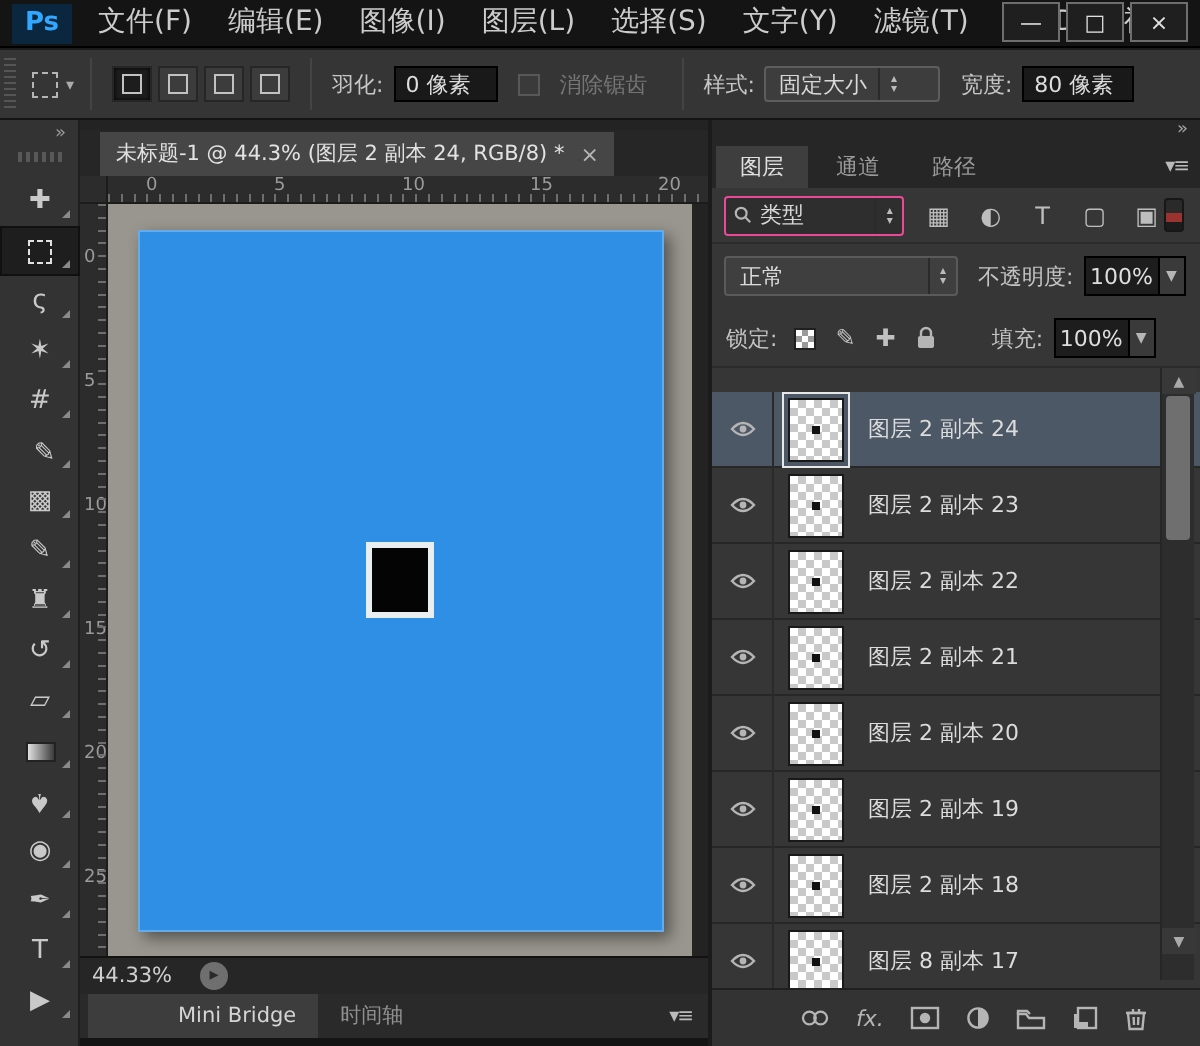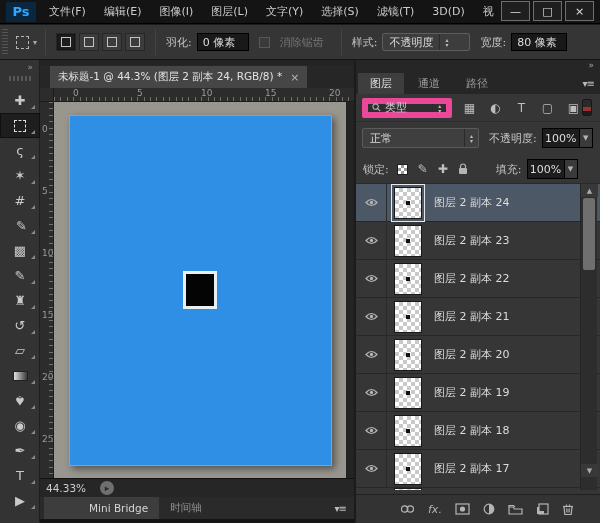--- a/index.html
+++ b/index.html
@@ -8,21 +8,21 @@
     position:relative; width:600px; height:523px; overflow:hidden;
     background:#1b1b1b; font-family:"DejaVu Sans",sans-serif; color:#c8c8c8;
     -webkit-font-smoothing:antialiased;
   }
   
   .menubar { position:absolute; left:0; top:0; width:600px; height:24px;
     background:#141414; border-bottom:1px solid #000; display:flex; align-items:center; }
   .ps-logo { width:30px; height:20px; margin:2px 4px 2px 6px; background:#0b2740;
     color:#31a8ff; font-weight:bold; font-size:13px; display:flex; align-items:center; justify-content:center; }
   .menu-items { display:flex; }
-  .menu-item { padding:0 9px; font-size:11px; line-height:23px; color:#cccccc; white-space:nowrap; }
+  .menu-item { padding:0 9px; font-size:14px; line-height:23px; color:#cccccc; white-space:nowrap; }
   .win-controls { position:absolute; right:6px; top:1px; display:flex; gap:3px; }
   .win-btn { width:29px; height:20px; border:1px solid #6e6e6e; background:#1f1f1f;
     color:#e0e0e0; font-size:11px; display:flex; align-items:center; justify-content:center; }
   
   .optionsbar { position:absolute; left:0; top:25px; width:600px; height:35px;
     background:#353535; border-bottom:1px solid #141414; display:flex; align-items:center; }
   .grip { width:6px; height:26px; margin-left:2px;
     background:repeating-linear-gradient(to bottom,#555 0 1px,transparent 1px 3px); }
   .preset-btn { display:flex; align-items:center; gap:4px; margin:0 8px 0 8px; }
   .preset-square { width:13px; height:13px; border:1px dashed #b5b5b5; }
@@ -98,21 +98,21 @@
   .doc-footer { position:absolute; left:0; top:459px; width:100%; height:4px; background:#141414; }
   
   .rightpanel { position:absolute; left:356px; top:60px; width:244px; height:463px; background:#363636; }
   .rp-topstrip { position:absolute; left:0; top:0; width:100%; height:12px; background:#262626; }
   .rp-topstrip .collapse { position:absolute; right:6px; top:0; font-size:9px; color:#a5a5a5; }
   .rp-tabs { position:absolute; left:0; top:12px; width:100%; height:22px; background:#262626; display:flex; align-items:flex-end; }
   .rp-tab { height:21px; padding:0 12px; font-size:11px; color:#9b9b9b; display:flex; align-items:center; margin-left:2px; }
   .rp-tab.active { background:#3e3e3e; color:#e0e0e0; }
   .rp-tabs .panel-menu-icon { margin-right:6px; align-self:center; }
   .filter-row { position:absolute; left:0; top:34px; width:100%; height:28px; display:flex; align-items:center; border-bottom:1px solid #2b2b2b; }
-  .filter-select { width:94px; height:20px; margin-left:6px; background:#2e2e2e; border:6px solid #ec4899;
+  .filter-select { width:94px; height:20px; margin-left:6px; background:#2e2e2e; border:1px solid #ec4899;
     border-radius:2px; display:flex; align-items:center; font-size:11px; color:#d5d5d5; padding-left:4px; }
   .filter-select .label { margin-left:4px; }
   .filter-select .spinner { margin-left:auto; }
   .filter-icons { display:flex; margin-left:8px; gap:8px; }
   .ficon { width:18px; height:18px; display:flex; align-items:center; justify-content:center; font-size:12px; color:#bdbdbd; }
   .filter-toggle { margin-left:auto; margin-right:8px; width:10px; height:17px; border-radius:2px;
     background:linear-gradient(to bottom,#2a2a2a 0 45%, var(--toggle-red,#9a3230) 45% 75%, #1c1c1c 75%); border:1px solid #171717; }
   .blend-row { position:absolute; left:0; top:63px; width:100%; height:30px; display:flex; align-items:center; }
   .blend-select { width:117px; height:20px; margin-left:6px; background:#3f3f3f; border:1px solid #5a5a5a;
     border-radius:2px; display:flex; align-items:center; font-size:11px; color:#dcdcdc; padding-left:7px; }
@@ -127,21 +127,21 @@
   .lock-row { position:absolute; left:0; top:95px; width:100%; height:29px; display:flex; align-items:center; border-bottom:1px solid #2a2a2a; }
   .lock-row .rp-label:first-child { margin-left:7px; }
   .lock-icons { display:flex; align-items:center; gap:10px; margin-left:8px; }
   .licon { font-size:12px; color:#c0c0c0; display:flex; align-items:center; justify-content:center; }
   .checker-sm { width:11px; height:11px; background:#fff; background-image:
       linear-gradient(45deg,#9a9a9a 25%,transparent 25%,transparent 75%,#9a9a9a 75%),
       linear-gradient(45deg,#9a9a9a 25%,transparent 25%,transparent 75%,#9a9a9a 75%);
     background-size:6px 6px; background-position:0 0,3px 3px; border:1px solid #202020; }
   .lock-row .rp-label.fill-label { margin-left:28px; }
   
-  .layer-list { position:absolute; left:0; top:124px; width:100%; height:306px; background:#0f766e; overflow:hidden; }
+  .layer-list { position:absolute; left:0; top:136px; width:100%; height:306px; background:#0f766e; overflow:hidden; }
   .layer-row { position:relative; height:38px; background:#363636; border-bottom:1px solid #272727;
     display:flex; align-items:center; }
   .layer-row.active { background:var(--selected-row,#4c5866); }
   .eye-cell { width:30px; display:flex; align-items:center; justify-content:center; }
   .row-div { width:1px; height:38px; background:#2a2a2a; }
   .thumb { width:28px; height:32px; margin-left:7px; background:#fff; background-image:
       linear-gradient(45deg,#c9c9c9 25%,transparent 25%,transparent 75%,#c9c9c9 75%),
       linear-gradient(45deg,#c9c9c9 25%,transparent 25%,transparent 75%,#c9c9c9 75%);
     background-size:8px 8px; background-position:0 0,4px 4px; border:1px solid #191919;
     position:relative; flex:none; }
@@ -171,22 +171,22 @@
 
 <div id="app" data-name="photoshop-window" style="--canvas-blue: #2f8fe4; --selected-row: #4c5866; --toggle-red: #9a3230;">
 
   <div class="menubar" data-name="menu-bar">
     <div class="ps-logo" data-name="ps-logo">Ps</div>
     <div class="menu-items" data-name="menu-items">
         <span class="menu-item" data-name="menu-item">文件(F)</span>
         <span class="menu-item" data-name="menu-item">编辑(E)</span>
         <span class="menu-item" data-name="menu-item">图像(I)</span>
         <span class="menu-item" data-name="menu-item">图层(L)</span>
+        <span class="menu-item" data-name="menu-item">选择(S)</span>
         <span class="menu-item" data-name="menu-item">文字(Y)</span>
-        <span class="menu-item" data-name="menu-item">选择(S)</span>
         <span class="menu-item" data-name="menu-item">滤镜(T)</span>
         <span class="menu-item" data-name="menu-item">3D(D)</span>
         <span class="menu-item" data-name="menu-item">视</span>
       </div>
     <div class="win-controls" data-name="window-controls">
       <span class="win-btn" data-name="minimize-button">—</span>
       <span class="win-btn" data-name="maximize-button">□</span>
       <span class="win-btn" data-name="close-button">×</span>
     </div>
   </div>
@@ -205,21 +205,21 @@
         <span class="mode-btn" data-name="intersect-selection-button"></span>
       </span>
     <span class="vsep"></span>
     <span class="opt-label" data-name="feather-label">羽化:</span>
     <span class="opt-input" style="width:52px" data-name="feather-input">0 像素</span>
     <span class="checkbox" data-name="antialias-checkbox"></span>
     <span class="opt-label disabled" data-name="antialias-label">消除锯齿</span>
     <span class="vsep" style="margin-left:12px"></span>
     <span class="opt-label" data-name="style-label">样式:</span>
     <span class="opt-select" style="width:88px" data-name="style-select">
-      <span>不透明度</span>
+      <span>固定大小</span>
       <span class="spinner" data-name="spinner-icon">
           <span>▴</span>
           <span>▾</span>
         </span>
     </span>
     <span class="opt-label" data-name="width-label">宽度:</span>
     <span class="opt-input" style="width:56px" data-name="width-input">80 像素</span>
   </div>
 
   <div class="toolbar" data-name="tools-panel">
@@ -478,21 +478,21 @@
   </div>
           <div class="layer-row" data-name="layer-row">
     <span class="eye-cell" data-name="visibility-eye-icon">
       <svg width="13" height="9" viewBox="0 0 13 9">
                 <path class="st" d="M1 4.5 Q6.5 -1.5 12 4.5 Q6.5 10.5 1 4.5 Z"></path>
                 <circle class="fl" cx="6.5" cy="4.5" r="1.7"></circle>
               </svg>
     </span>
     <span class="row-div"></span>
     <span class="thumb" data-name="layer-thumbnail"></span>
-    <span class="lname" data-name="layer-name">图层 2 副本 17</span>
+    <span class="lname" data-name="layer-name">图层 8 副本 17</span>
   </div>
         </div>
       <div class="partial-row" data-name="partial-layer-row">
           <span class="thumb"></span>
         </div>
     </div>
 
     <div class="vscroll" data-name="layers-scrollbar">
       <span class="sbtn up" data-name="scroll-up-icon">▲</span>
       <span class="sthumb" data-name="scrollbar-thumb"></span>

